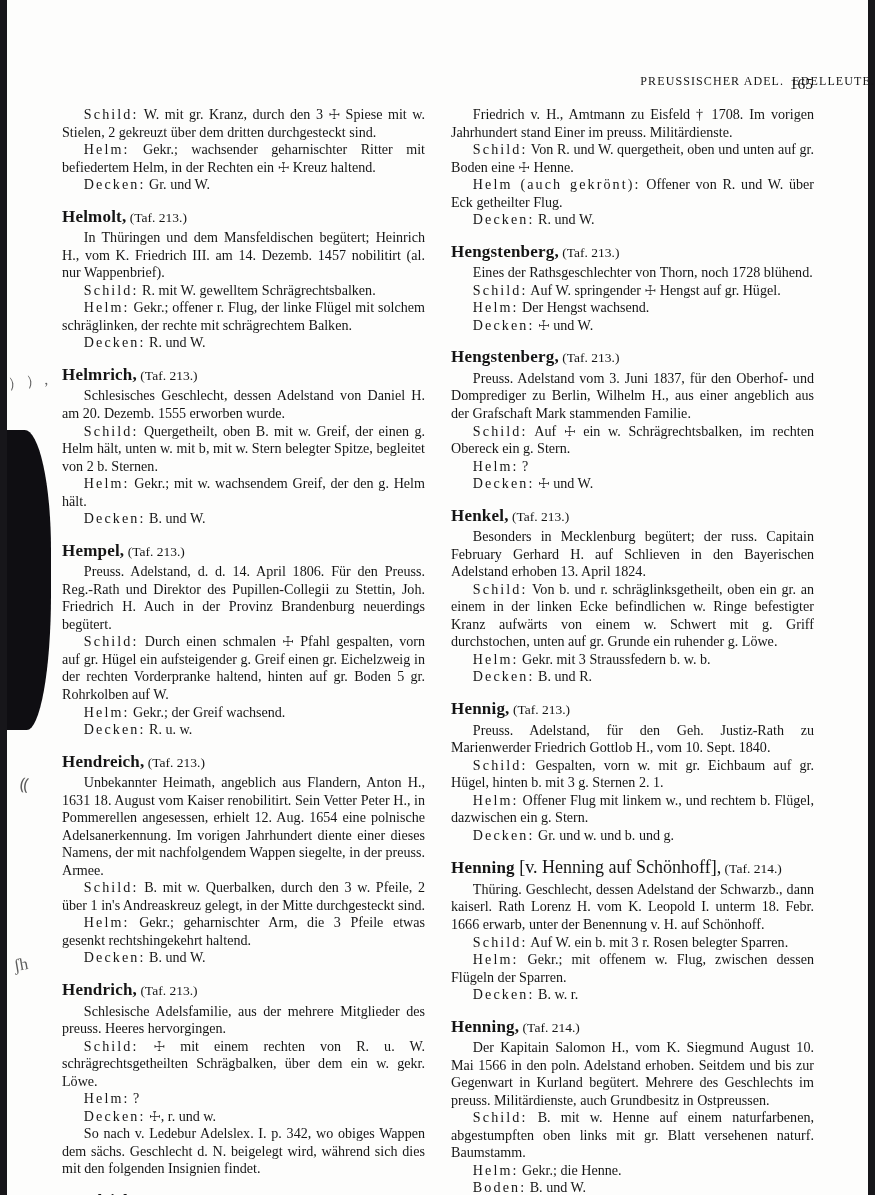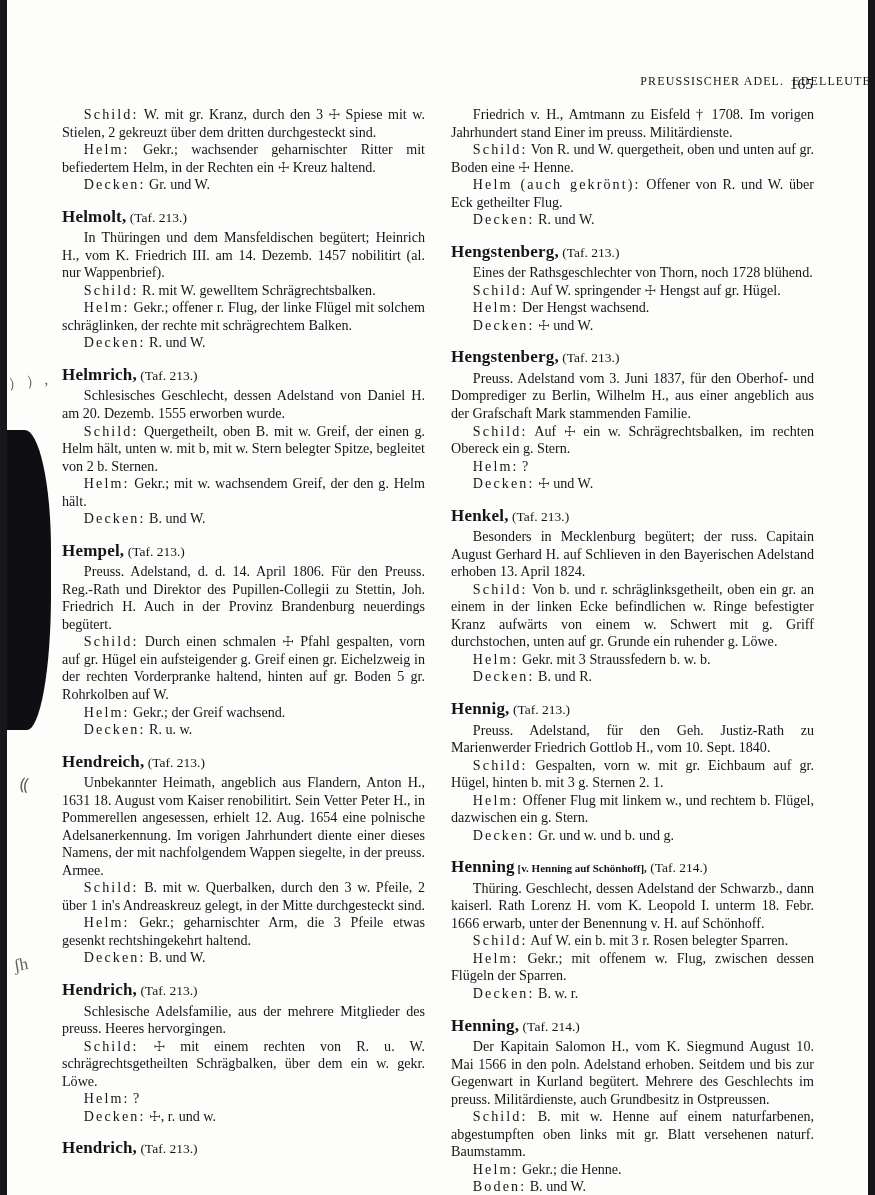--- a/index.html
+++ b/index.html
@@ -86,22 +86,21 @@
     margin: 13px 0 3px 0;
     line-height: 1.15;
     white-space: nowrap;
   }
   .entry-head .name {
     font-weight: bold;
     font-size: 17px;
     letter-spacing: .2px;
   }
   .entry-head .epithet {
-    font-size: 11px;
-    font-weight: bold;
+    font-size: 18px;
   }
   .entry-head .taf {
     font-size: 13.5px;
   }
 
   p.para {
     margin: 0;
     font-size: 14.1px;
     line-height: 1.245;
     text-align: justify;
@@ -170,20 +169,21 @@
           <p class="para"><span class="lbl">Schild:</span><span> B. mit w. Querbalken, durch den 3 w. Pfeile, 2 über 1 in's Andreaskreuz gelegt, in der Mitte durchgesteckt sind.</span></p>
           <p class="para"><span class="lbl">Helm:</span><span> Gekr.; geharnischter Arm, die 3 Pfeile etwas gesenkt rechtshingekehrt haltend.</span></p>
           <p class="para"><span class="lbl">Decken:</span><span> B. und W.</span></p>
         </div>
         <div class="entry">
           <div class="entry-head"><span class="name">Hendrich,</span><span class="taf"> (Taf. 213.)</span></div>
           <p class="para">Schlesische Adelsfamilie, aus der mehrere Mitglieder des preuss. Heeres hervorgingen.</p>
           <p class="para"><span class="lbl">Schild:</span><span> <span class="hash">☩</span> mit einem rechten von R. u. W. schrägrechtsgetheilten Schrägbalken, über dem ein w. gekr. Löwe.</span></p>
           <p class="para"><span class="lbl">Helm:</span><span> ?</span></p>
           <p class="para"><span class="lbl">Decken:</span><span> <span class="hash">☩</span>, r. und w.</span></p>
+          <p class="para">So nach v. Ledebur Adelslex. I. p. 342, wo obiges Wappen dem sächs. Geschlecht d. N. beigelegt wird, während sich dies mit den folgenden Insignien findet.</p>
         </div>
         <div class="entry">
           <div class="entry-head"><span class="name">Hendrich,</span><span class="taf"> (Taf. 213.)</span></div>
         </div>
       </div>
     <div class="col" id="col-right">
         <div class="entry">
           <p class="para">Friedrich v. H., Amtmann zu Eisfeld † 1708. Im vorigen Jahrhundert stand Einer im preuss. Militärdienste.</p>
           <p class="para"><span class="lbl">Schild:</span><span> Von R. und W. quergetheit, oben und unten auf gr. Boden eine <span class="hash">☩</span> Henne.</span></p>
           <p class="para"><span class="lbl">Helm (auch gekrönt):</span><span> Offener von R. und W. über Eck getheilter Flug.</span></p>
@@ -198,21 +198,21 @@
         </div>
         <div class="entry">
           <div class="entry-head"><span class="name">Hengstenberg,</span><span class="taf"> (Taf. 213.)</span></div>
           <p class="para">Preuss. Adelstand vom 3. Juni 1837, für den Oberhof- und Domprediger zu Berlin, Wilhelm H., aus einer angeblich aus der Grafschaft Mark stammenden Familie.</p>
           <p class="para"><span class="lbl">Schild:</span><span> Auf <span class="hash">☩</span> ein w. Schrägrechtsbalken, im rechten Obereck ein g. Stern.</span></p>
           <p class="para"><span class="lbl">Helm:</span><span> ?</span></p>
           <p class="para"><span class="lbl">Decken:</span><span> <span class="hash">☩</span> und W.</span></p>
         </div>
         <div class="entry">
           <div class="entry-head"><span class="name">Henkel,</span><span class="taf"> (Taf. 213.)</span></div>
-          <p class="para">Besonders in Mecklenburg begütert; der russ. Capitain August Gerhard H. auf Schlieven in den Bayerischen Adelstand erhoben 13. April 1824.</p>
+          <p class="para">Besonders in Mecklenburg begütert; der russ. Capitain February Gerhard H. auf Schlieven in den Bayerischen Adelstand erhoben 13. April 1824.</p>
           <p class="para"><span class="lbl">Schild:</span><span> Von b. und r. schräglinksgetheilt, oben ein gr. an einem in der linken Ecke befindlichen w. Ringe befestigter Kranz aufwärts von einem w. Schwert mit g. Griff durchstochen, unten auf gr. Grunde ein ruhender g. Löwe.</span></p>
           <p class="para"><span class="lbl">Helm:</span><span> Gekr. mit 3 Straussfedern b. w. b.</span></p>
           <p class="para"><span class="lbl">Decken:</span><span> B. und R.</span></p>
         </div>
         <div class="entry">
           <div class="entry-head"><span class="name">Hennig,</span><span class="taf"> (Taf. 213.)</span></div>
           <p class="para">Preuss. Adelstand, für den Geh. Justiz-Rath zu Marienwerder Friedrich Gottlob H., vom 10. Sept. 1840.</p>
           <p class="para"><span class="lbl">Schild:</span><span> Gespalten, vorn w. mit gr. Eichbaum auf gr. Hügel, hinten b. mit 3 g. Sternen 2. 1.</span></p>
           <p class="para"><span class="lbl">Helm:</span><span> Offener Flug mit linkem w., und rechtem b. Flügel, dazwischen ein g. Stern.</span></p>
           <p class="para"><span class="lbl">Decken:</span><span> Gr. und w. und b. und g.</span></p>

